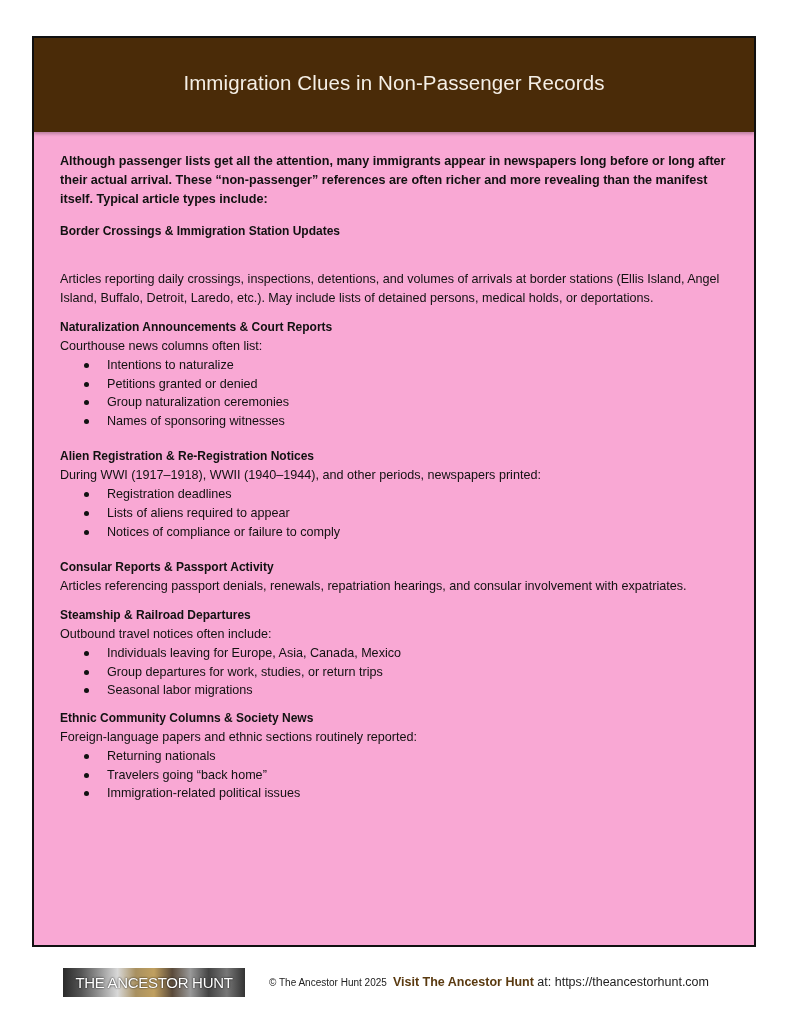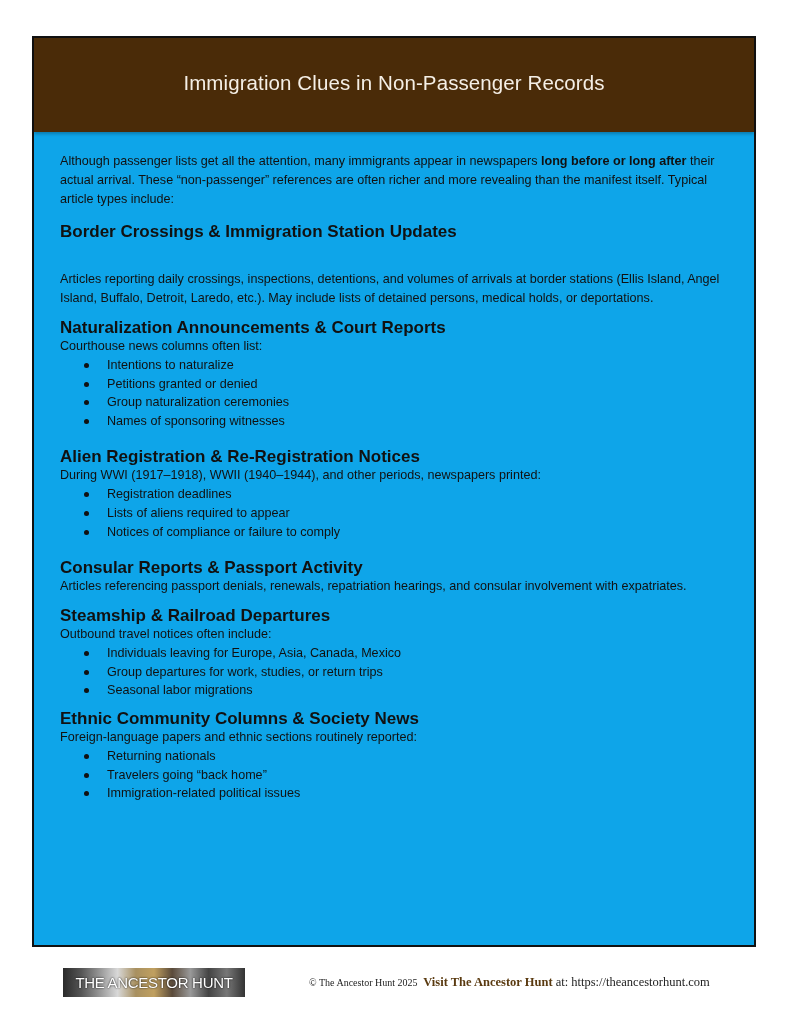--- a/index.html
+++ b/index.html
@@ -1,37 +1,37 @@
 <!DOCTYPE html>
 <html><head>
   <meta charset="utf-8">
   <style>
     html, body { margin: 0; padding: 0; background: #ffffff; }
     body { width: 791px; height: 1024px; position: relative; overflow: hidden; font-family: "Liberation Sans", sans-serif; color: #111; }
     .page-box {
       position: absolute; left: 32px; top: 36px; width: 720px; height: 907px;
-      border: 2.5px solid #111; background: #0ea5e9; box-sizing: content-box;
+      border: 2.5px solid #111; background: #f9a8d4; box-sizing: content-box;
     }
     .header-bar {
       position: absolute; left: 0; top: 0; right: 0; height: 94px;
       background: #4a2b08;
       display: flex; align-items: center; justify-content: center;
       box-shadow: 0 2px 3px rgba(0,0,0,0.25);
     }
     .header-title {
       color: #f5efe6; font-size: 20.5px; letter-spacing: 0.1px; margin-top: -4px;
       font-family: "Liberation Sans", sans-serif;
     }
     .content {
       position: absolute; left: 26px; top: 114px; right: 22px;
       font-size: 12.6px; line-height: 19px; color: #111;
     }
     .content p { margin: 0; }
-    .intro { margin-bottom: 13px !important; }
-    .section-title { font-weight: bold; font-size: 17px; margin: 0 0 9px 0; }
+    .intro { margin-bottom: 13px !important; font-weight: bold; }
+    .section-title { font-weight: bold; font-size: 12px; margin: 0 0 9px 0; }
     .section-body { margin: 0 0 9px 0; }
     ul.bullets { list-style: none; margin: 0; padding: 0; }
     ul.bullets li { position: relative; padding-left: 47px; line-height: 18.6px; }
     ul.bullets li .dot {
       position: absolute; left: 24px; top: 7px; width: 5px; height: 5px; border-radius: 50%; background: #111;
     }
     .gap-after-list { height: 17px; }
     .gap-after-list-small { height: 9px; }
     .footer {
       position: absolute; left: 63px; top: 966px; width: 680px; height: 32px;
@@ -40,21 +40,21 @@
     .logo {
       width: 182px; height: 29px; display: flex; overflow: hidden; position: relative;
       background: linear-gradient(90deg, #2a2a2a 0%, #555 10%, #888 18%, #d8d8d8 30%, #a89060 40%, #c0a060 50%, #5a4a3a 60%, #999 70%, #444 80%, #777 90%, #333 100%);
     }
     .logo-text {
       position: absolute; left: 0; right: 0; top: 0; bottom: 0;
       display: flex; align-items: center; justify-content: center;
       color: #fff; font-size: 15px; letter-spacing: -0.3px; text-shadow: 0 0 2px #000;
       font-family: "Liberation Sans", sans-serif;
     }
-    .footer-text { margin-left: 40px; font-size: 11px; font-family: Liberation Serif, serif; color: #222; white-space: nowrap; }
+    .footer-text { font-size: 11px; font-family: Liberation Sans, sans-serif; color: #222; white-space: nowrap; }
     .footer-text .copy { font-size: 10px; }
     .footer-text .visit { font-weight: bold; color: #5a3a10; font-size: 12.5px; margin-left: 3px; }
     .footer-text .url { font-size: 12.5px; }
   </style>
 </head>
 <body>
 
 <div class="page-box">
   <div class="header-bar">
     <div class="header-title">Immigration Clues in Non-Passenger Records</div>

